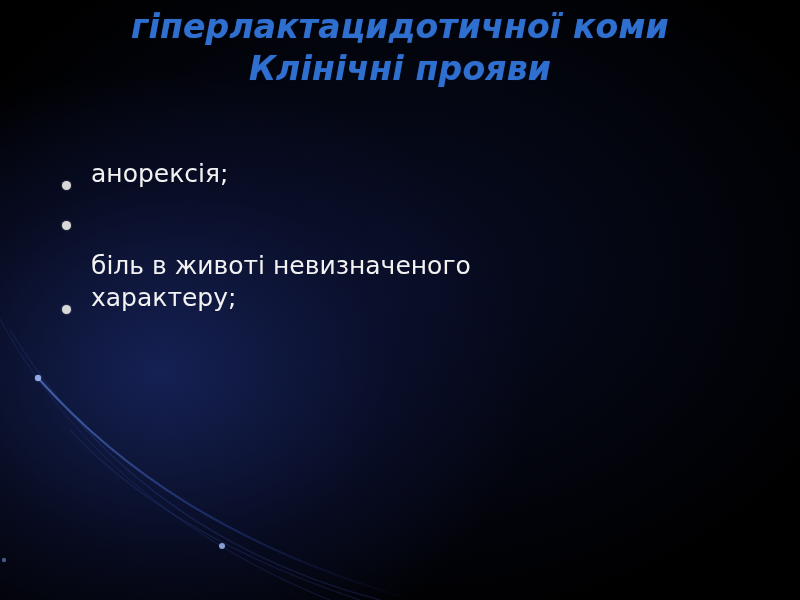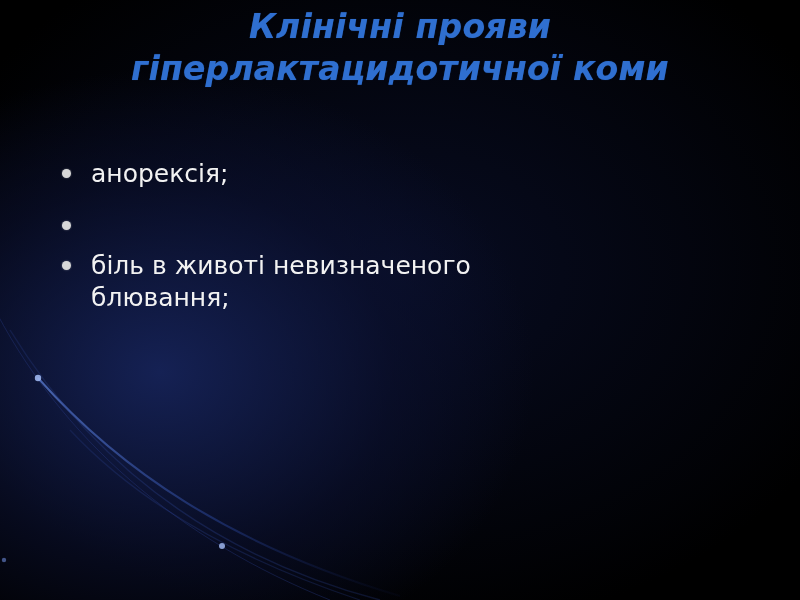--- a/index.html
+++ b/index.html
@@ -44,21 +44,21 @@
   }
   .title .line { display: block; }
   .bullets {
     position: absolute;
     left: 62px;
     top: 158px;
     width: 660px;
   }
   .bullet-row {
     display: flex;
-    align-items: flex-start;
+    align-items: flex-end;
     margin-bottom: 20px;
   }
   .bullet-marker {
     flex: 0 0 auto;
     width: 9px;
     height: 9px;
     margin-top: 11px;
     margin-right: 20px;
     border-radius: 50%;
     background: #d8d8d8;
@@ -92,31 +92,31 @@
     <path d="M 38 378 C 120 470 230 545 400 596" fill="none" stroke="url(#arcGrad)" stroke-width="2"></path>
     <path d="M 10 330 C 90 460 210 555 380 600" fill="none" stroke="url(#arcGrad2)" stroke-width="1.4"></path>
     <path d="M 70 430 C 140 505 240 560 360 600" fill="none" stroke="url(#arcGrad2)" stroke-width="1.2"></path>
     <path d="M -10 300 C 60 440 180 540 330 600" fill="none" stroke="#2b3f8f" stroke-opacity="0.35" stroke-width="1"></path>
     <circle cx="38" cy="378" r="3.2" fill="#9db6ee" fill-opacity="0.9"></circle>
     <circle cx="222" cy="546" r="3.0" fill="#9db6ee" fill-opacity="0.85"></circle>
     <circle cx="4" cy="560" r="2.2" fill="#6d8ad8" fill-opacity="0.6"></circle>
   </svg>
 
   <div class="title">
+    <span class="line">гіперлактацидотичної коми</span>
     <span class="line">Клінічні прояви</span>
-    <span class="line">гіперлактацидотичної коми</span>
   </div>
 
   <div class="bullets">
     <div class="bullet-row">
       <span class="bullet-marker"></span>
       <span class="bullet-text">анорексія;</span>
     </div>
     <div class="bullet-row">
       <span class="bullet-marker"></span>
     </div>
     <div class="bullet-row">
       <span class="bullet-marker"></span>
-      <span class="bullet-text">біль в животі невизначеного блювання;</span>
+      <span class="bullet-text">біль в животі невизначеного характеру;</span>
     </div>
   </div>
 
 </div>
 
 </body></html>

